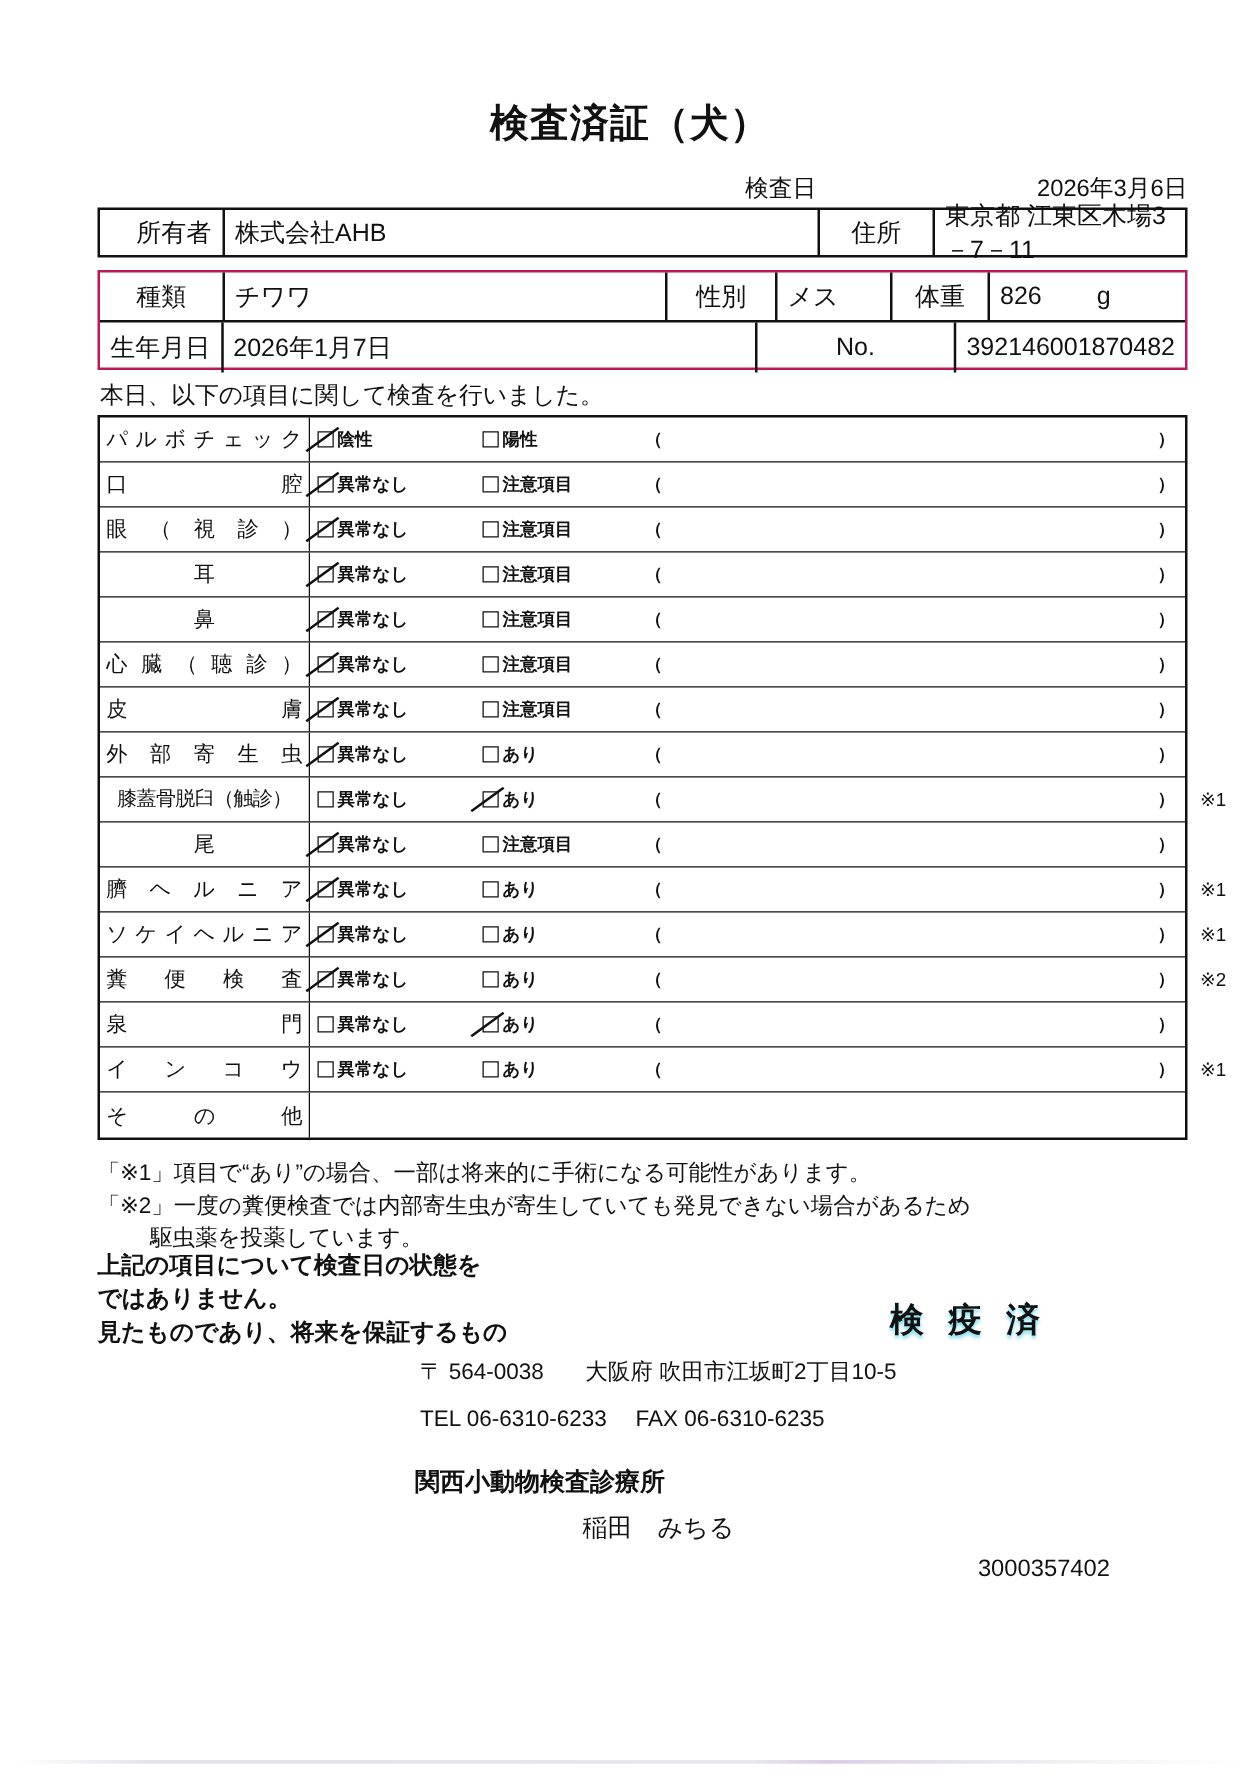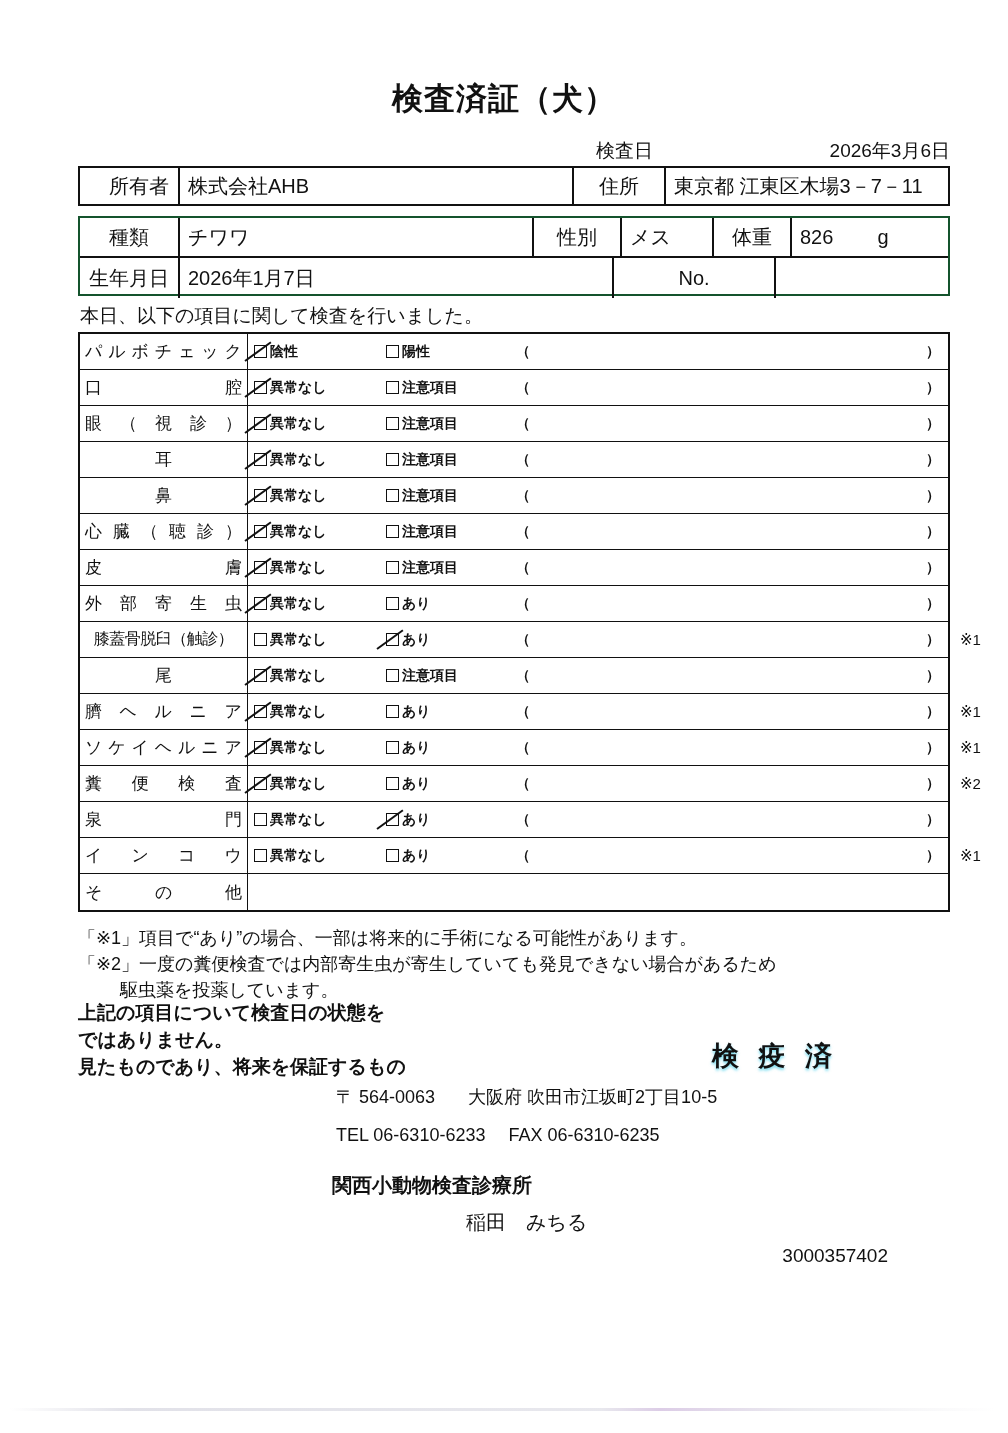--- a/index.html
+++ b/index.html
@@ -40,28 +40,28 @@
     box-sizing:border-box;
     display:flex;align-items:center;
     font-size:20px;
     padding:0 8px;
     height:100%;
   }
   .cell.lbl{justify-content:center;}
   .bdr-r{border-right:2px solid #111;}
 
   .owner-label{width:100px;padding-left:28px;}
-  .owner-value{width:394px;text-align:right;}
+  .owner-value{width:476px;text-align:right;}
   .addr-label{width:92px;}
   .addr-value{flex:1;}
 
   
   .info-block{
     position:absolute;left:78px;top:216px;width:872px;height:80px;
-    border:2px solid #14532d;
+    border:2px solid #be185d;
     box-sizing:border-box;
   }
   .info-row{display:flex;height:40px;box-sizing:border-box;}
   .info-row.top{border-bottom:2px solid #111;}
   .breed-label{width:100px;}
   .breed-value{width:354px;}
   .sex-label{width:88px;}
   .sex-value{width:92px;}
   .weight-label{width:78px;}
   .weight-value{flex:1;padding-right:14px;gap:26px;}
@@ -225,20 +225,21 @@
       <div class="cell lbl bdr-r weight-label">体重</div>
       <div class="cell weight-value">
         <span class="weight-num">826</span>
         <span>g</span>
       </div>
     </div>
     <div class="info-row">
       <div class="cell lbl bdr-r dob-label">生年月日</div>
       <div class="cell bdr-r dob-value">2026年1月7日</div>
       <div class="cell lbl bdr-r no-label">No.</div>
+      <div class="cell no-value">392146001870482</div>
     </div>
   </div>
 
   <div class="intro">本日、以下の項目に関して検査を行いました。</div>
 
   <div class="items" id="items-table">
       <div class="irow">
         <div class="iname spread">
           <span>パ</span>
           <span>ル</span>
@@ -554,21 +555,21 @@
 
   <div class="disclaimer">
     <div>上記の項目について検査日の状態を</div>
     <div>ではありません。</div>
     <div>見たものであり、将来を保証するもの</div>
   </div>
 
   <div class="stamp">検 疫 済</div>
 
   <div class="clinic-addr">
-    <span class="zip"><span>〒</span> <span>564-0063</span></span>
+    <span class="zip"><span>〒</span> <span>564-0038</span></span>
     <span>大阪府 吹田市江坂町2丁目10-5</span>
   </div>
 
   <div class="clinic-tel">
     <span>TEL 06-6310-6233</span>
     <span class="fax">FAX 06-6310-6235</span>
   </div>
 
   <div class="clinic-name">関西小動物検査診療所</div>
   <div class="clinic-person">稲田　みちる</div>

